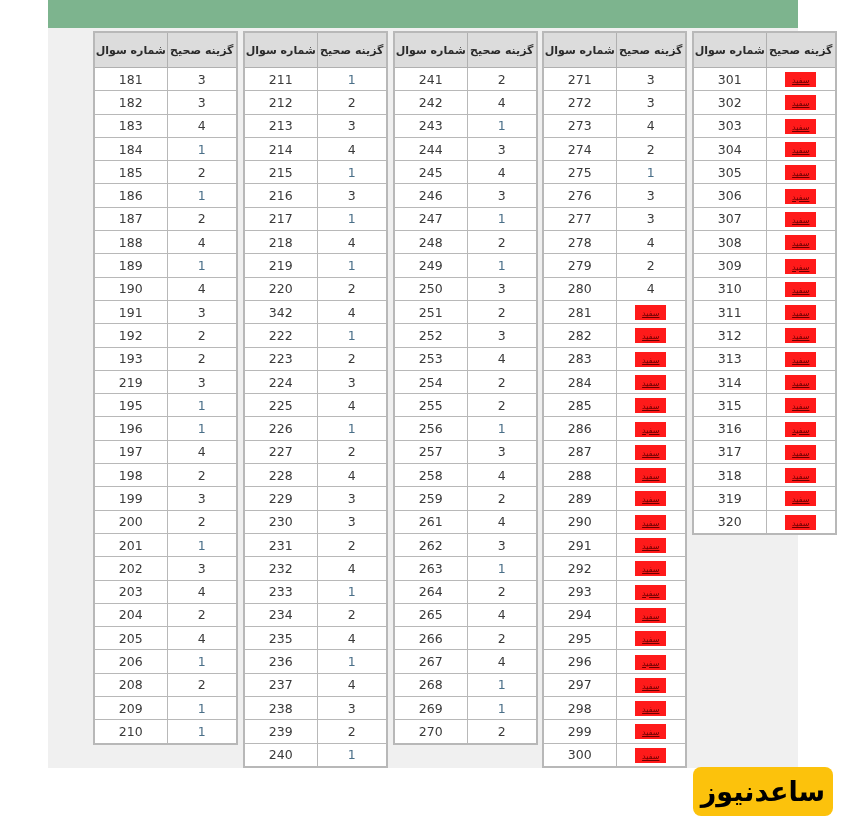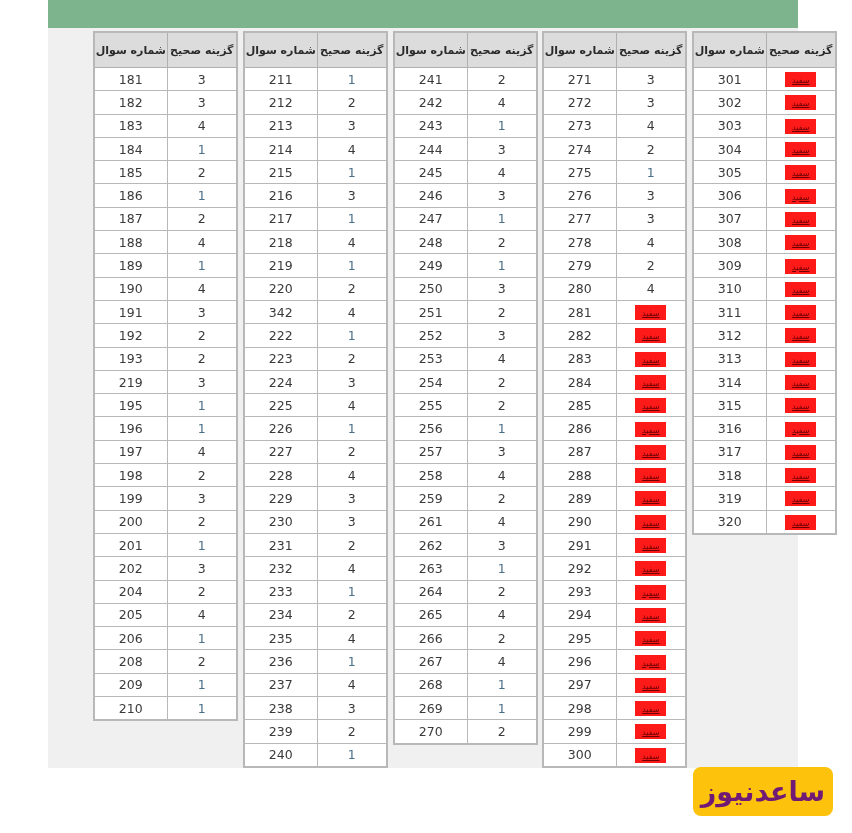--- a/index.html
+++ b/index.html
@@ -81,21 +81,21 @@
     width: 140px;
     height: 49px;
     background: #fcc20c;
     border-radius: 8px;
     display: flex;
     align-items: center;
     justify-content: center;
     font-family: "DejaVu Sans", sans-serif;
     font-weight: bold;
     font-size: 27px;
-    color: #701a75;
+    color: #000000;
     direction: rtl;
   }
 </style>
 </head>
 <body>
 
 <div class="sheet"></div>
 <div class="green-band"></div>
 
 <table class="answer-table" style="left:51px;">
@@ -192,20 +192,24 @@
       </tr>
       <tr>
         <td>201</td>
         <td><span class="ans-1">1</span></td>
       </tr>
       <tr>
         <td>202</td>
         <td><span class="">3</span></td>
       </tr>
       <tr>
+        <td>203</td>
+        <td><span class="">4</span></td>
+      </tr>
+      <tr>
         <td>204</td>
         <td><span class="">2</span></td>
       </tr>
       <tr>
         <td>205</td>
         <td><span class="">4</span></td>
       </tr>
       <tr>
         <td>206</td>
         <td><span class="ans-1">1</span></td>

